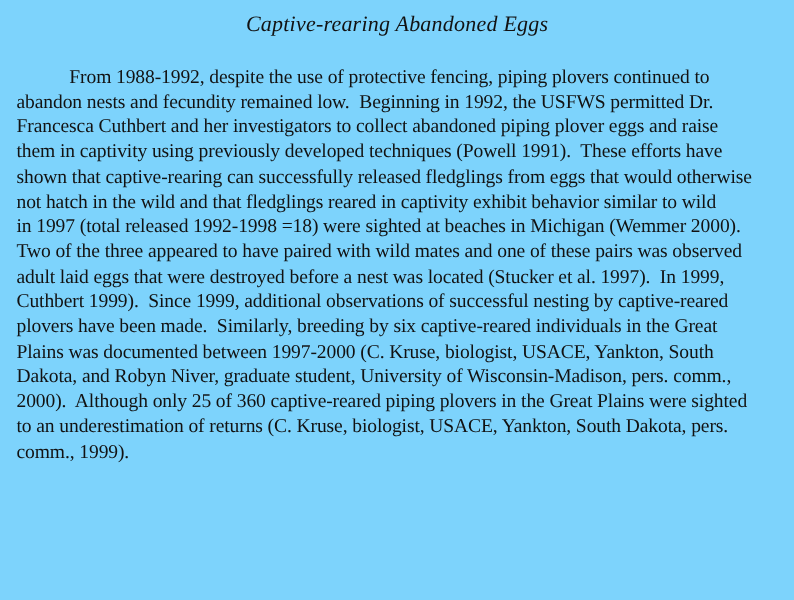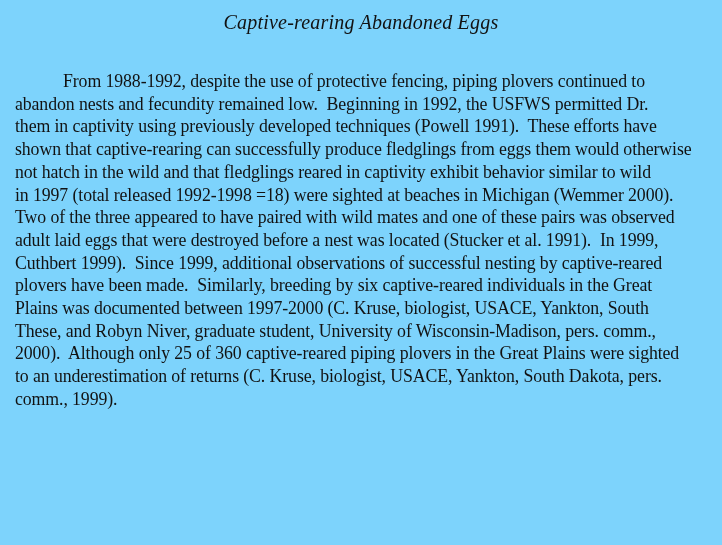--- a/index.html
+++ b/index.html
@@ -20,48 +20,49 @@
     margin: 0;
     padding-top: 11px;
     text-align: center;
     font-style: italic;
     font-weight: normal;
     font-size: 20px;
     line-height: 23px;
     letter-spacing: 0.2px;
   }
   .paragraph {
-    margin-top: 36px;
+    margin-top: 24px;
     padding-left: 15px;
   }
   .text-line {
     font-size: 17.8px;
     line-height: 22.7px;
     white-space: pre;
     letter-spacing: -0.1px;
   }
   .text-line:first-child {
     text-indent: 48px;
   }
 </style>
 </head>
 <body>
 
 <div class="page">
   <h1 class="doc-title">Captive-rearing Abandoned Eggs</h1>
   <div class="paragraph">
       <div class="text-line">From 1988-1992, despite the use of protective fencing, piping plovers continued to</div>
       <div class="text-line">abandon nests and fecundity remained low.  Beginning in 1992, the USFWS permitted Dr.</div>
+      <div class="text-line">Francesca Cuthbert and her investigators to collect abandoned piping plover eggs and raise</div>
       <div class="text-line">them in captivity using previously developed techniques (Powell 1991).  These efforts have</div>
-      <div class="text-line">shown that captive-rearing can successfully produce fledglings from eggs them would otherwise</div>
+      <div class="text-line">shown that captive-rearing can successfully released fledglings from eggs that would otherwise</div>
       <div class="text-line">not hatch in the wild and that fledglings reared in captivity exhibit behavior similar to wild</div>
       <div class="text-line">in 1997 (total released 1992-1998 =18) were sighted at beaches in Michigan (Wemmer 2000).</div>
       <div class="text-line">Two of the three appeared to have paired with wild mates and one of these pairs was observed</div>
-      <div class="text-line">adult laid eggs that were destroyed before a nest was located (Stucker et al. 1991).  In 1999,</div>
+      <div class="text-line">adult laid eggs that were destroyed before a nest was located (Stucker et al. 1997).  In 1999,</div>
       <div class="text-line">Cuthbert 1999).  Since 1999, additional observations of successful nesting by captive-reared</div>
       <div class="text-line">plovers have been made.  Similarly, breeding by six captive-reared individuals in the Great</div>
       <div class="text-line">Plains was documented between 1997-2000 (C. Kruse, biologist, USACE, Yankton, South</div>
-      <div class="text-line">These, and Robyn Niver, graduate student, University of Wisconsin-Madison, pers. comm.,</div>
+      <div class="text-line">Dakota, and Robyn Niver, graduate student, University of Wisconsin-Madison, pers. comm.,</div>
       <div class="text-line">2000).  Although only 25 of 360 captive-reared piping plovers in the Great Plains were sighted</div>
       <div class="text-line">to an underestimation of returns (C. Kruse, biologist, USACE, Yankton, South Dakota, pers.</div>
       <div class="text-line">comm., 1999).</div>
     </div>
 </div>
 
 </body></html>

